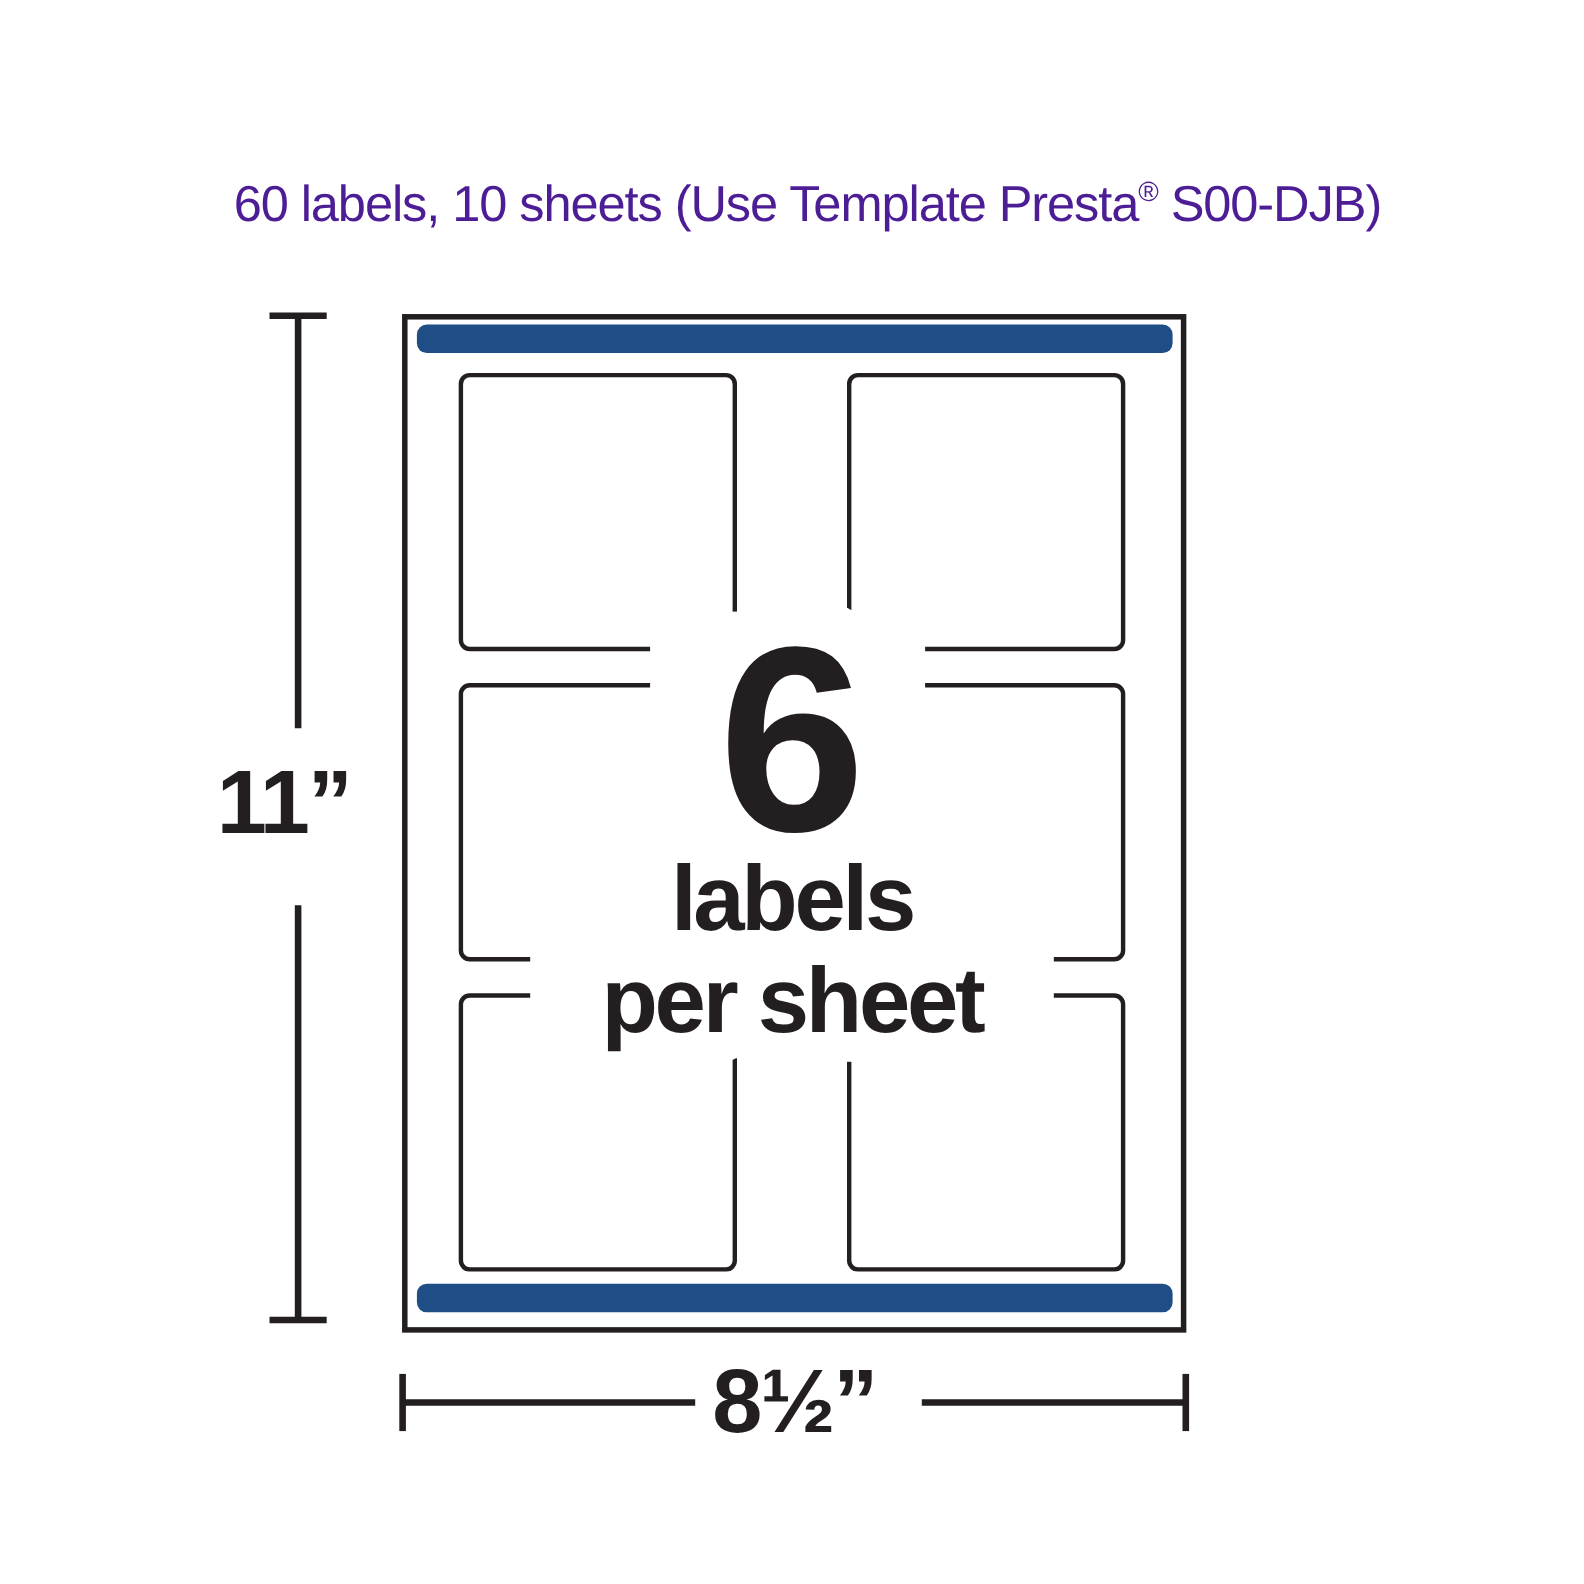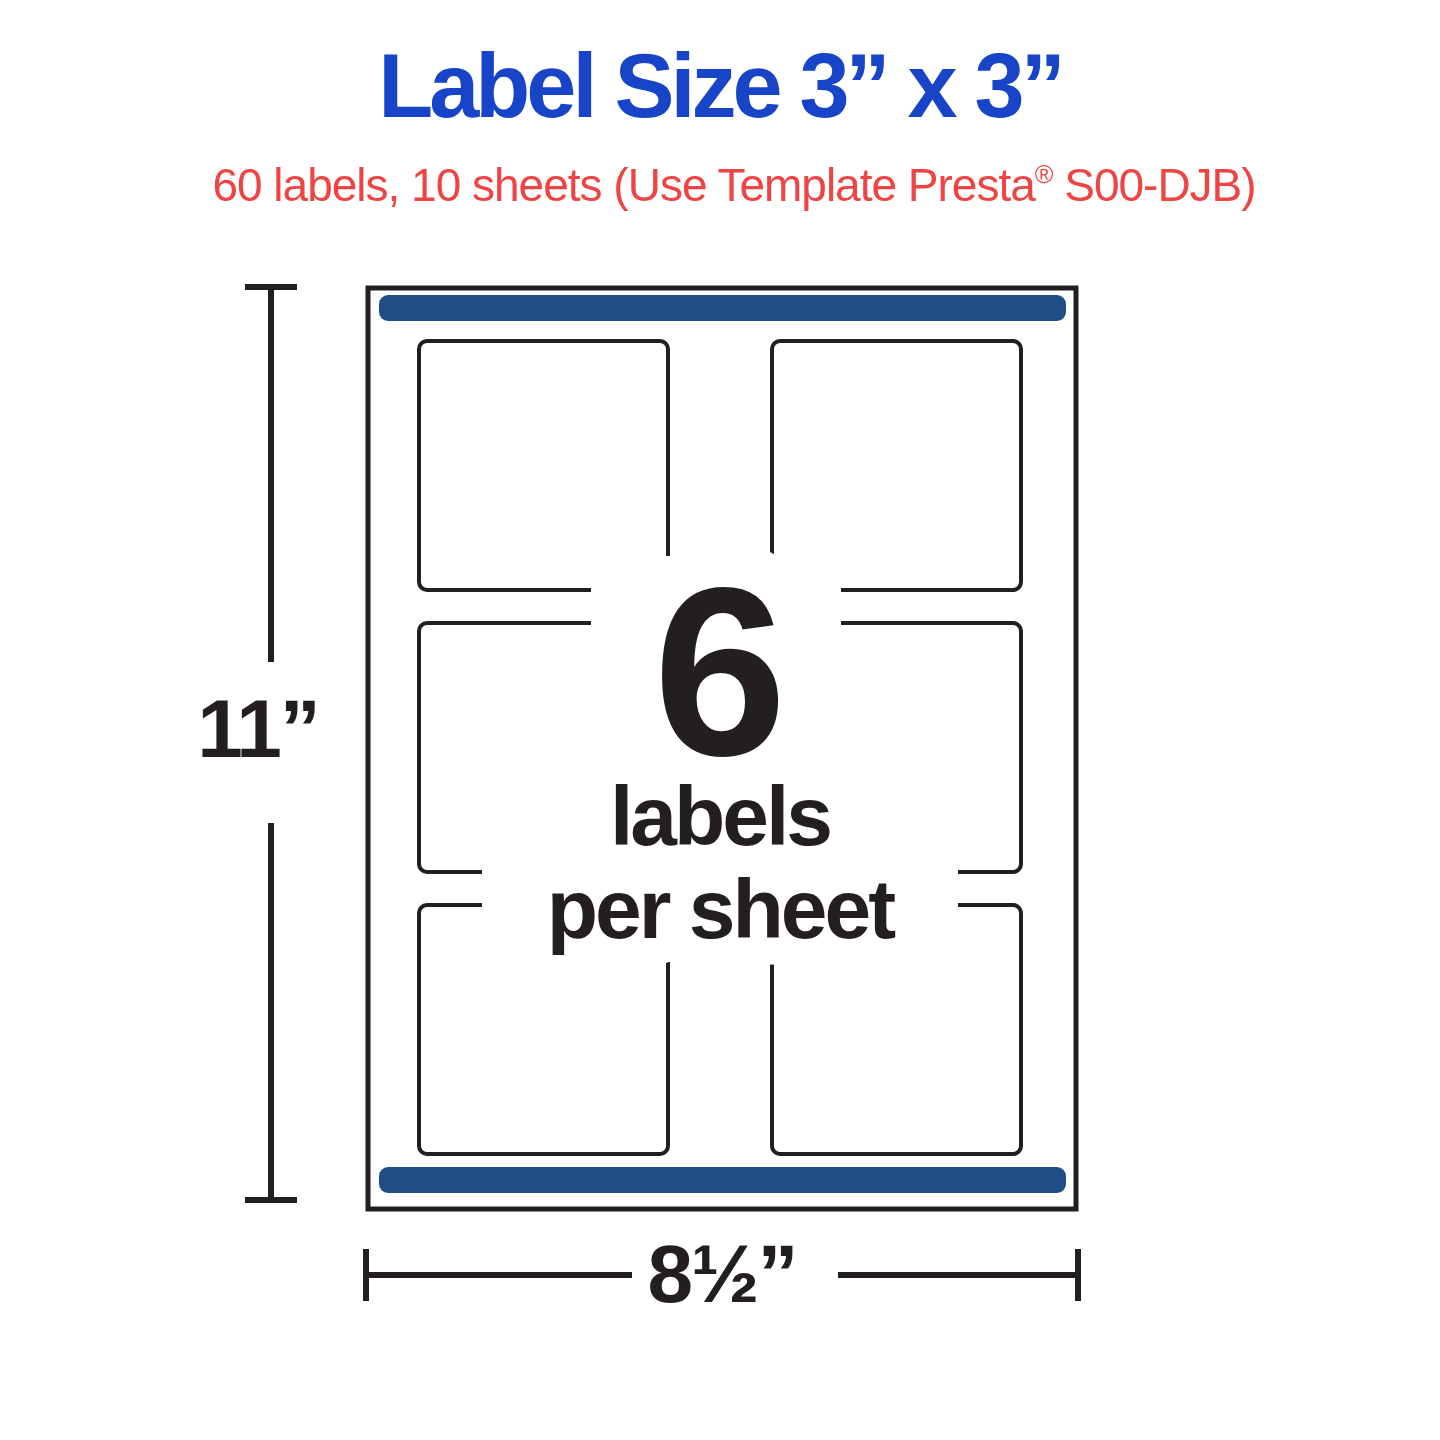--- a/index.html
+++ b/index.html
@@ -15,21 +15,21 @@
     text-align:center;
     font-size:90px;line-height:1.2;
     font-weight:700;letter-spacing:-4px;
     color:#1844c7;
   }
   .subtitle{
     position:absolute;left:0;right:0;top:158px;
     text-align:center;
     font-size:46px;line-height:1.2;
     font-weight:400;letter-spacing:-1px;
-    color:#ef4444;
+    color:#4c1d95;
     padding-left:28px;
   }
   .subtitle sup{
     font-size:0.55em;
     position:relative;top:-2px;
   }
   svg.diagram{position:absolute;left:0;top:0;}
   .stroke-ink{stroke:#231f20;}
   .t{
     font-family:"Liberation Sans",sans-serif;
@@ -49,21 +49,20 @@
   }
   .dim{
     font-size:82px;letter-spacing:-2px;
   }
 </style>
 </head>
 <body>
 
 <div class="canvas">
 
-  <div class="title">Label Size 3” x 3”</div>
 
   <div class="subtitle"><span>60 labels, 10 sheets (Use Template Presta</span><sup>®</sup><span> S00-DJB)</span></div>
 
   <svg class="diagram" width="1440" height="1440" viewBox="0 0 1440 1440">
 
     <rect x="368" y="288" width="708" height="921" fill="#ffffff" stroke="#231f20" stroke-width="5"></rect>
 
     <rect x="379" y="295" width="687" height="26" rx="9" fill="#1f4e87"></rect>
     <rect x="379" y="1167" width="687" height="26" rx="9" fill="#1f4e87"></rect>
 

